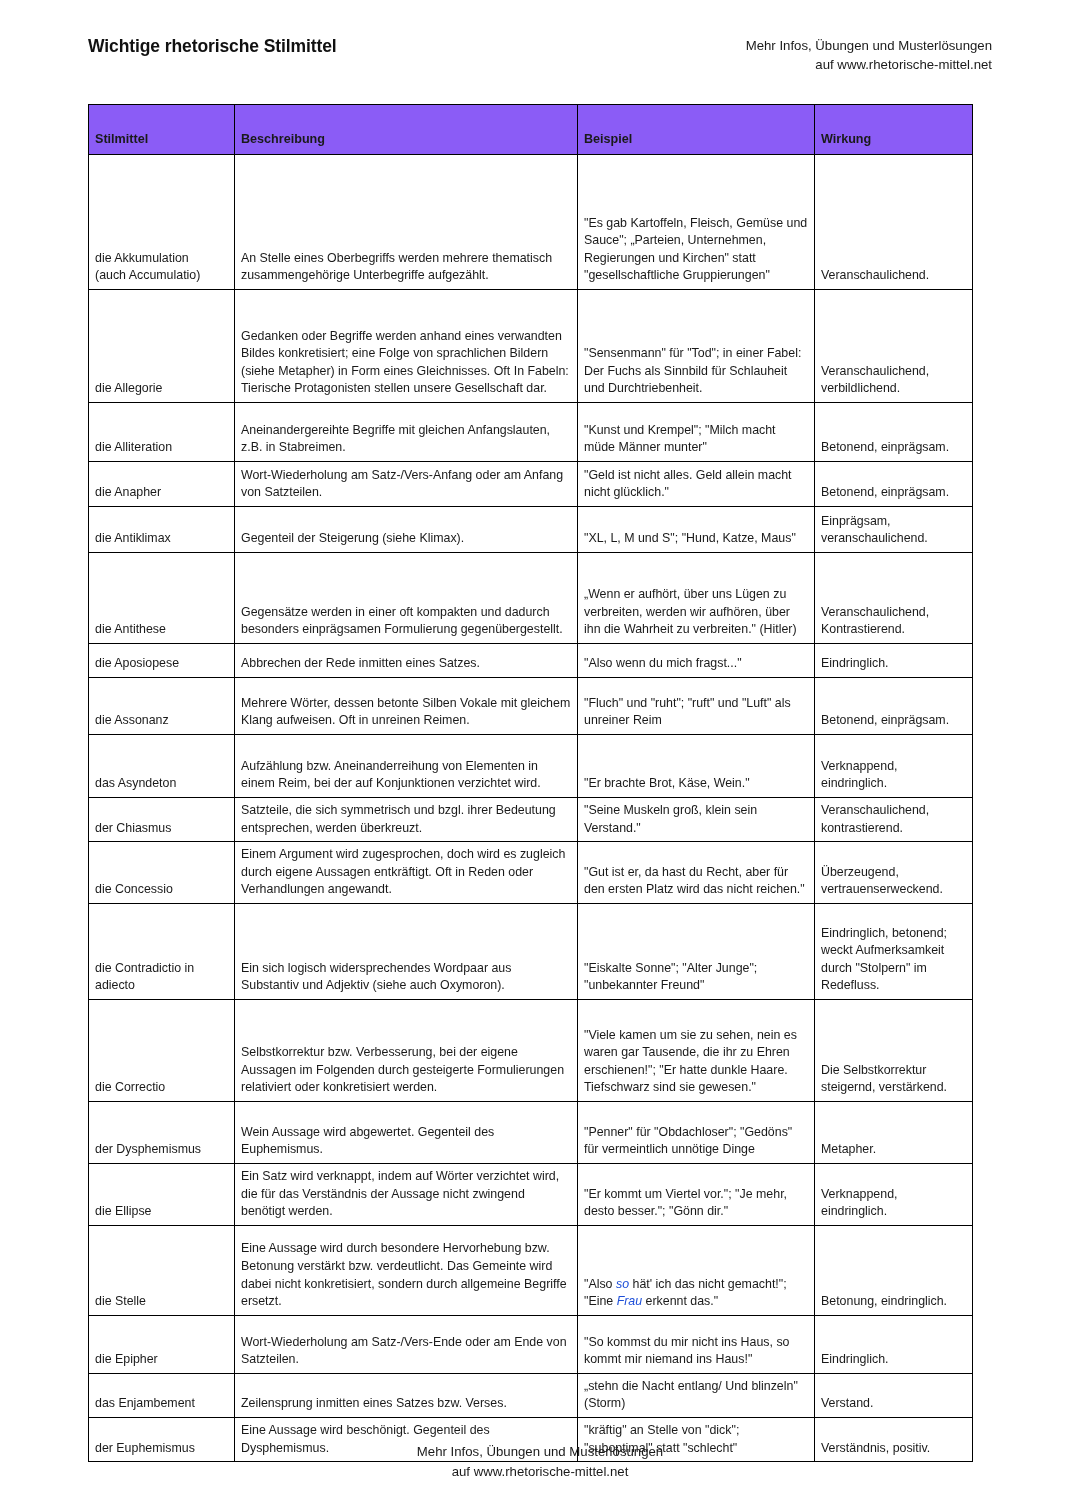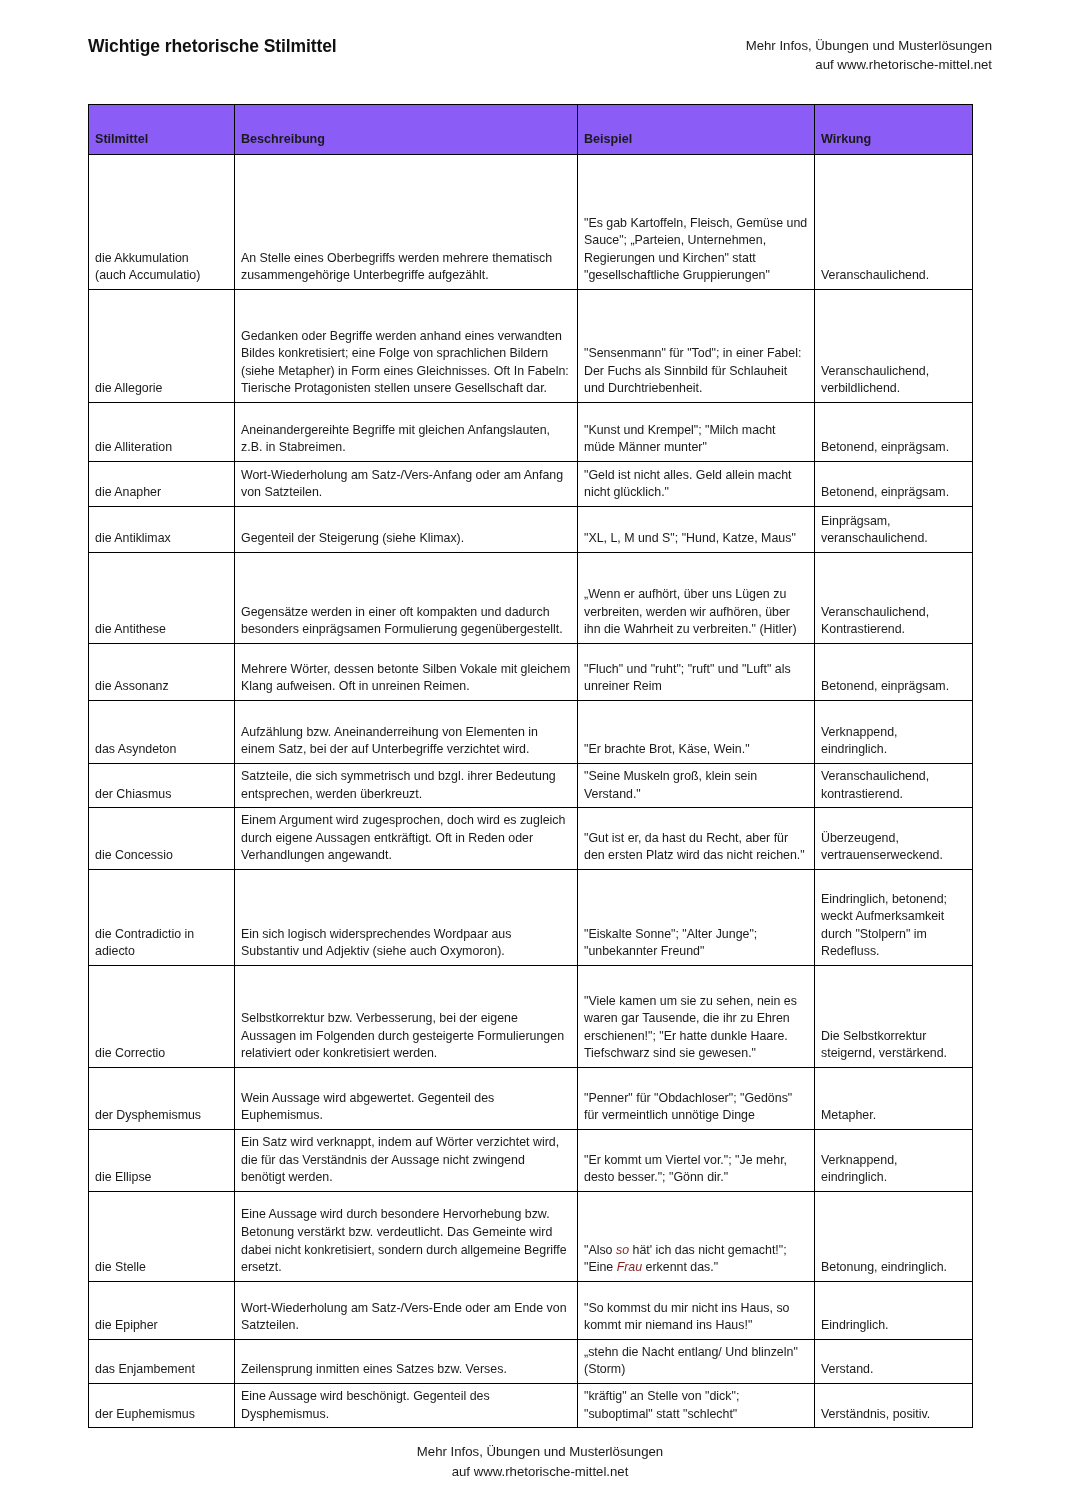--- a/index.html
+++ b/index.html
@@ -87,21 +87,21 @@
     height: 40px;
     vertical-align: bottom;
     padding-bottom: 5px;
   }
   td.term   { white-space: normal; }
   td.desc   { }
   td.examp  { }
   td.effect { }
 
   .em-red {
-    color: #7f1d1d;
+    color: #1d4ed8;
     font-style: italic;
   }
 
   
   .doc-footer {
     position: absolute;
     left: 0;
     right: 0;
     top: 1442px;
     text-align: center;
@@ -172,29 +172,35 @@
             <td class="desc">Gegenteil der Steigerung (siehe Klimax).</td>
             <td class="examp">"XL, L, M und S"; "Hund, Katze, Maus"</td>
             <td class="effect">Einprägsam, veranschaulichend.</td>
           </tr>
           <tr style="height: 91px;">
             <td class="term">die Antithese</td>
             <td class="desc">Gegensätze werden in einer oft kompakten und dadurch besonders einprägsamen Formulierung gegenübergestellt.</td>
             <td class="examp">„Wenn er aufhört, über uns Lügen zu verbreiten, werden wir aufhören, über ihn die Wahrheit zu verbreiten." (Hitler)</td>
             <td class="effect">Veranschaulichend, Kontrastierend.</td>
           </tr>
+          <tr style="height: 34px;">
+            <td class="term">die Aposiopese</td>
+            <td class="desc">Abbrechen der Rede inmitten eines Satzes.</td>
+            <td class="examp">"Also wenn du mich fragst..."</td>
+            <td class="effect">Eindringlich.</td>
+          </tr>
           <tr style="height: 57px;">
             <td class="term">die Assonanz</td>
             <td class="desc">Mehrere Wörter, dessen betonte Silben Vokale mit gleichem Klang aufweisen. Oft in unreinen Reimen.</td>
             <td class="examp">"Fluch" und "ruht"; "ruft" und "Luft" als unreiner Reim</td>
             <td class="effect">Betonend, einprägsam.</td>
           </tr>
           <tr style="height: 63px;">
             <td class="term">das Asyndeton</td>
-            <td class="desc">Aufzählung bzw. Aneinanderreihung von Elementen in einem Satz, bei der auf Unterbegriffe verzichtet wird.</td>
+            <td class="desc">Aufzählung bzw. Aneinanderreihung von Elementen in einem Reim, bei der auf Konjunktionen verzichtet wird.</td>
             <td class="examp">"Er brachte Brot, Käse, Wein."</td>
             <td class="effect">Verknappend, eindringlich.</td>
           </tr>
           <tr style="height: 44px;">
             <td class="term">der Chiasmus</td>
             <td class="desc">Satzteile, die sich symmetrisch und bzgl. ihrer Bedeutung entsprechen, werden überkreuzt.</td>
             <td class="examp">"Seine Muskeln groß, klein sein Verstand."</td>
             <td class="effect">Veranschaulichend, kontrastierend.</td>
           </tr>
           <tr style="height: 61px;">

